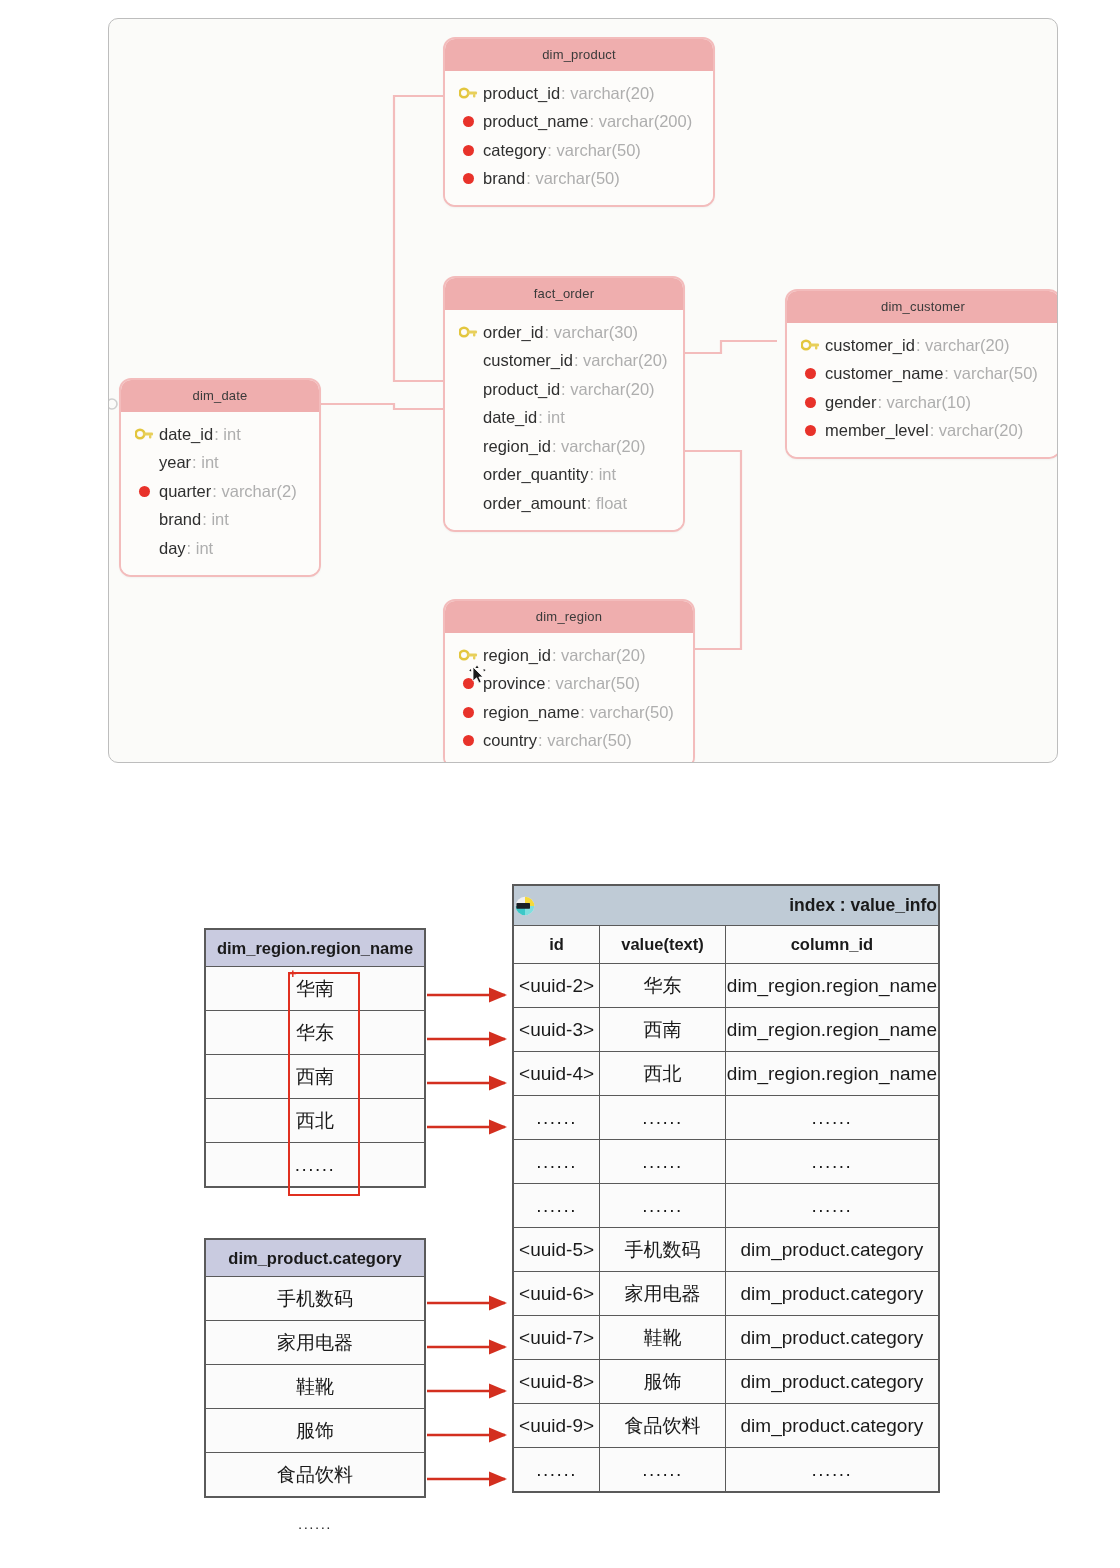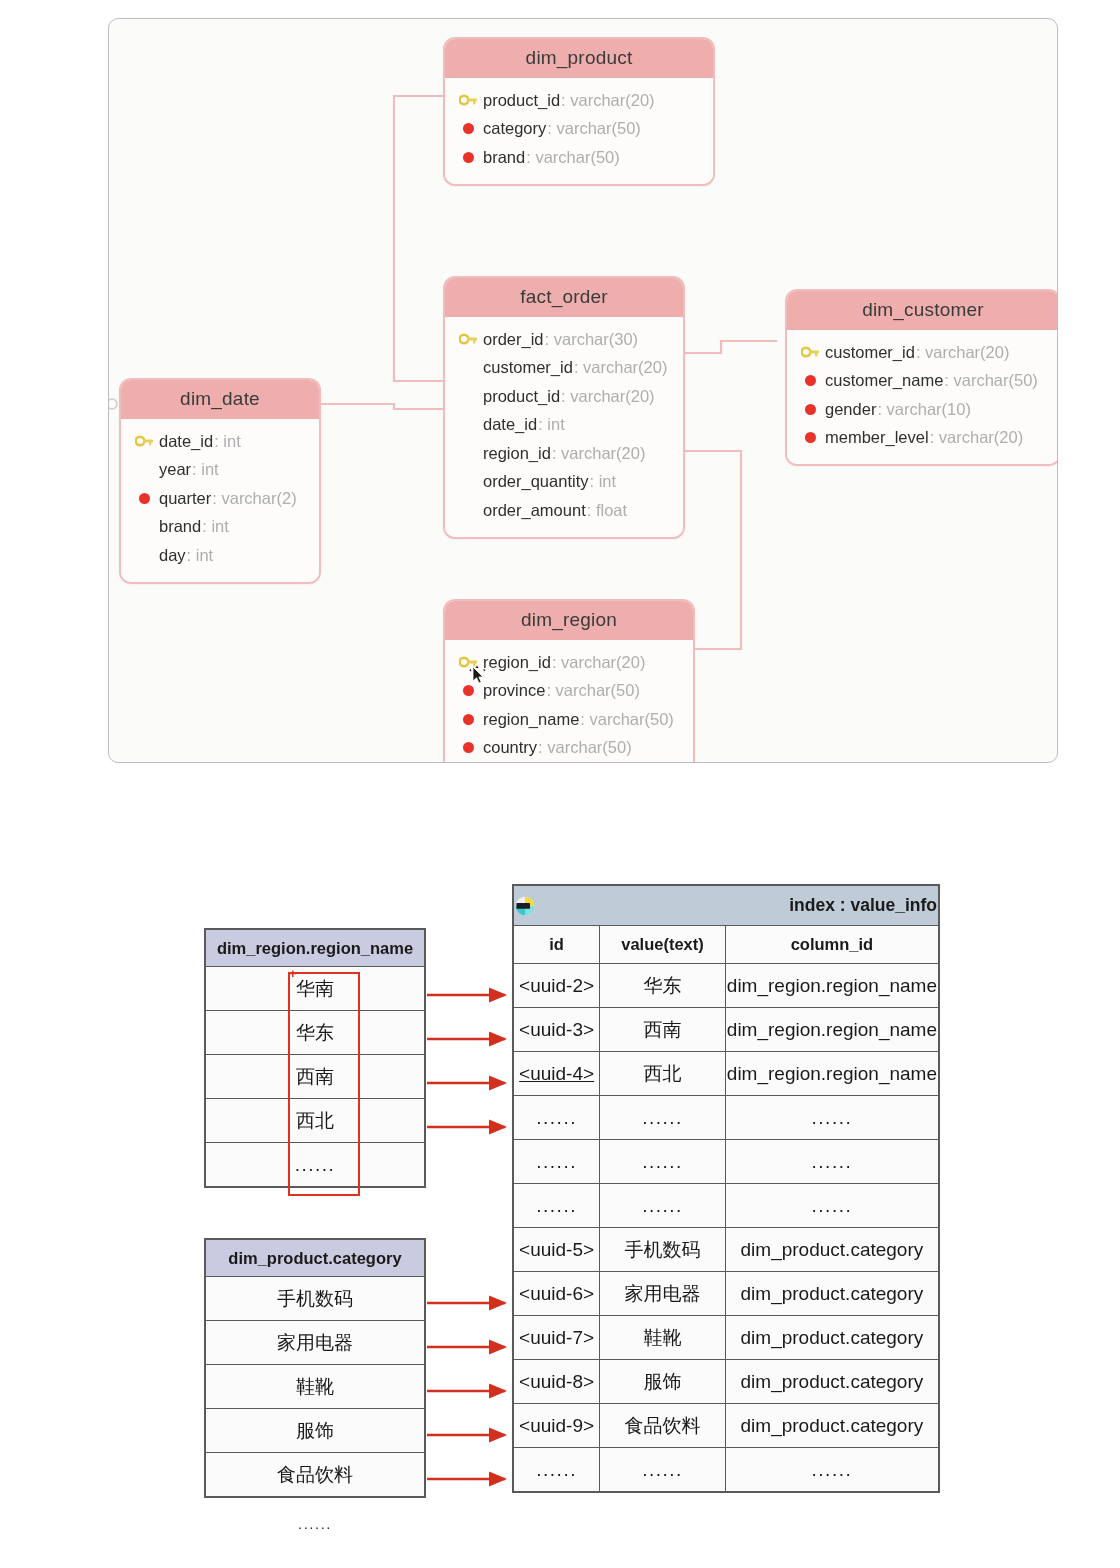--- a/index.html
+++ b/index.html
@@ -32,21 +32,21 @@
     position: absolute;
     background: #fdfdfb;
     border: 2px solid #f3bcbc;
     border-radius: 12px;
     overflow: hidden;
     box-shadow: 0 1px 2px rgba(0,0,0,0.04);
   }
   .er-head {
     background: #efaeae;
     color: #3a3a3a;
-    font-size: 19px;
+    font-size: 13px;
     text-align: center;
     padding: 8px 12px 9px 12px;
     letter-spacing: .2px;
   }
   .er-body { padding: 8px 10px 12px 10px; background:#fdfcfa; }
   .er-row {
     display: flex;
     align-items: center;
     height: 28.5px;
     font-size: 16.5px;
@@ -163,20 +163,27 @@
         <div class="er-row">
           <span class="er-ic key-ic">
               <svg width="19" height="15" viewBox="0 0 19 15">
                 <circle cx="5" cy="7" r="4.3" fill="none" stroke="#e3c63e" stroke-width="2.6"></circle>
                 <rect x="8" y="5.6" width="10" height="2.8" rx="1" fill="#e8cf5a"></rect>
                 <rect x="14" y="8" width="2.4" height="3.6" rx="1" fill="#e8cf5a"></rect>
               </svg>
             </span>
           <span class="er-name">product_id</span>
             <span class="er-type">:&nbsp;<span>varchar(20)</span></span>
+        </div>
+        <div class="er-row">
+          <span class="er-ic">
+              <i class="dot"></i>
+            </span>
+          <span class="er-name">product_name</span>
+            <span class="er-type">:&nbsp;<span>varchar(200)</span></span>
         </div>
         <div class="er-row">
           <span class="er-ic">
               <i class="dot"></i>
             </span>
           <span class="er-name">category</span>
             <span class="er-type">:&nbsp;<span>varchar(50)</span></span>
         </div>
         <div class="er-row">
           <span class="er-ic">
@@ -469,21 +476,21 @@
           <td style="height:44px;">&lt;uuid-2&gt;</td>
           <td>华东</td>
           <td>dim_region.region_name</td>
         </tr>
         <tr>
           <td style="height:44px;">&lt;uuid-3&gt;</td>
           <td>西南</td>
           <td>dim_region.region_name</td>
         </tr>
         <tr>
-          <td style="height:44px;text-decoration:underline;">&lt;uuid-4&gt;</td>
+          <td style="height:44px;">&lt;uuid-4&gt;</td>
           <td>西北</td>
           <td>dim_region.region_name</td>
         </tr>
         <tr>
           <td class="dots" style="height:44px;">......</td>
           <td class="dots">......</td>
           <td class="dots">......</td>
         </tr>
         <tr>
           <td class="dots" style="height:44px;">......</td>

